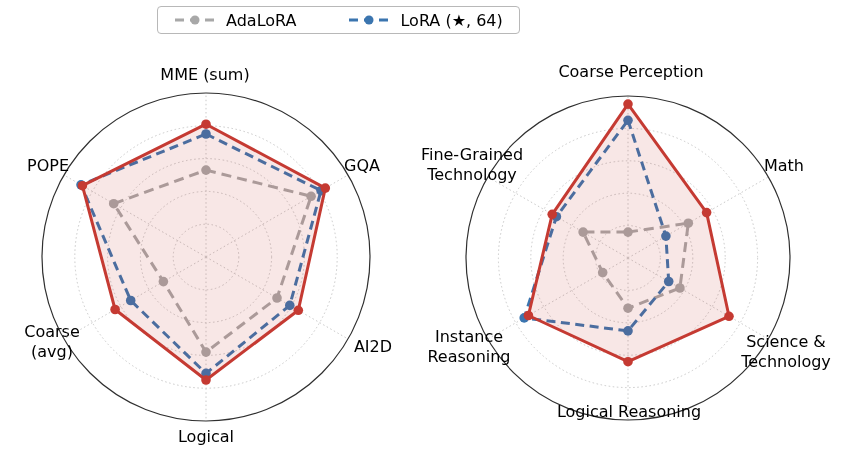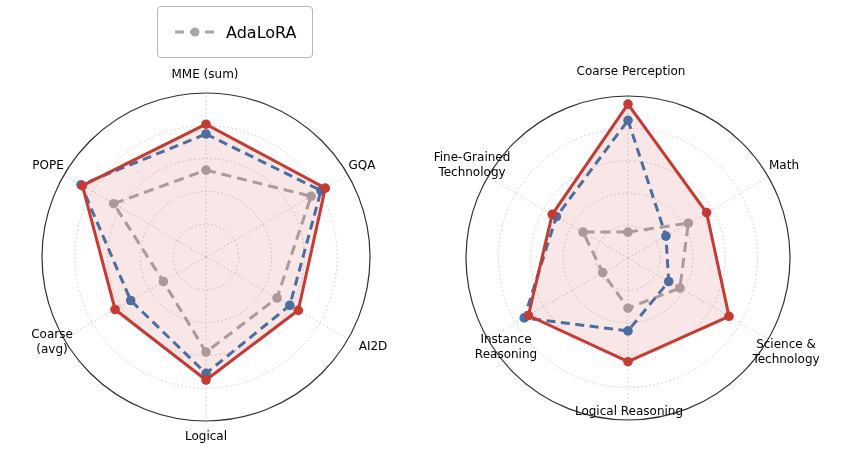--- a/index.html
+++ b/index.html
@@ -4,42 +4,49 @@
 <style>
   html,body{margin:0;padding:0;}
   body{
     width:855px;height:456px;position:relative;background:#ffffff;
     font-family:"DejaVu Sans","Liberation Sans",sans-serif;
     overflow:hidden;color:#000;
   }
   .radar{position:absolute;left:0;top:0;width:855px;height:456px;pointer-events:none;}
   .axis-label{
     position:absolute;transform:translate(-50%,-50%);
-    font-size:12px;line-height:1.28;text-align:center;
+    font-size:16px;line-height:1.28;text-align:center;
     white-space:pre-line;color:#000;
   }
   .legend{
-    position:absolute;left:157px;top:6px;height:52px;box-sizing:border-box;
+    position:absolute;left:157px;top:6px;height:28px;box-sizing:border-box;
     background:#fff;border:1px solid #b8b8b8;border-radius:4px;
     display:flex;align-items:center;padding:0 16px;gap:52px;
   }
   .legend-item{display:flex;align-items:center;gap:10px;}
   .legend-label{font-size:16px;white-space:nowrap;}
   .legend-sample{display:block;}
 </style>
 </head>
 <body>
 
 <div class="legend">
   <div class="legend-item">
     <svg class="legend-sample" width="42" height="14">
       <line x1="1" y1="7" x2="41" y2="7" stroke-width="3" stroke-dasharray="9 6" stroke="#a8a8a8"></line>
       <circle cx="21" cy="7" r="4.5" fill="#a8a8a8"></circle>
     </svg>
     <span class="legend-label">AdaLoRA</span>
+  </div>
+  <div class="legend-item">
+    <svg class="legend-sample" width="42" height="14">
+      <line x1="1" y1="7" x2="41" y2="7" stroke-width="3" stroke-dasharray="9 6" stroke="#3b75af"></line>
+      <circle cx="21" cy="7" r="4.5" fill="#3b75af"></circle>
+    </svg>
+    <span class="legend-label">LoRA (★, 64)</span>
   </div>
 </div>
 
 <svg class="radar" viewBox="0 0 855 456">
     <circle cx="206" cy="257" r="32.800000000000004" fill="none" stroke="#c9c9c9" stroke-width="1" stroke-dasharray="1.5 2.6"></circle>
     <circle cx="206" cy="257" r="65.60000000000001" fill="none" stroke="#c9c9c9" stroke-width="1" stroke-dasharray="1.5 2.6"></circle>
     <circle cx="206" cy="257" r="98.39999999999999" fill="none" stroke="#c9c9c9" stroke-width="1" stroke-dasharray="1.5 2.6"></circle>
     <circle cx="206" cy="257" r="131.20000000000002" fill="none" stroke="#c9c9c9" stroke-width="1" stroke-dasharray="1.5 2.6"></circle>
     <line x1="206" y1="257" x2="206" y2="93" stroke="#c9c9c9" stroke-width="1" stroke-dasharray="1.5 2.6"></line>
     <line x1="206" y1="257" x2="348.0281662206479" y2="175" stroke="#c9c9c9" stroke-width="1" stroke-dasharray="1.5 2.6"></line>
@@ -112,16 +119,16 @@
 <div class="axis-label" style="left:206px;top:437px">Logical</div>
 <div class="axis-label" style="left:52px;top:342px">Coarse
 (avg)</div>
 <div class="axis-label" style="left:48px;top:166px">POPE</div>
 
 <div class="axis-label" style="left:631px;top:72px">Coarse Perception</div>
 <div class="axis-label" style="left:784px;top:166px">Math</div>
 <div class="axis-label" style="left:786px;top:352px">Science &amp;
 Technology</div>
 <div class="axis-label" style="left:629px;top:412px">Logical Reasoning</div>
-<div class="axis-label" style="left:506px;top:347px">Instance
+<div class="axis-label" style="left:469px;top:347px">Instance
 Reasoning</div>
 <div class="axis-label" style="left:472px;top:165px">Fine-Grained
 Technology</div>
 
 </body></html>

